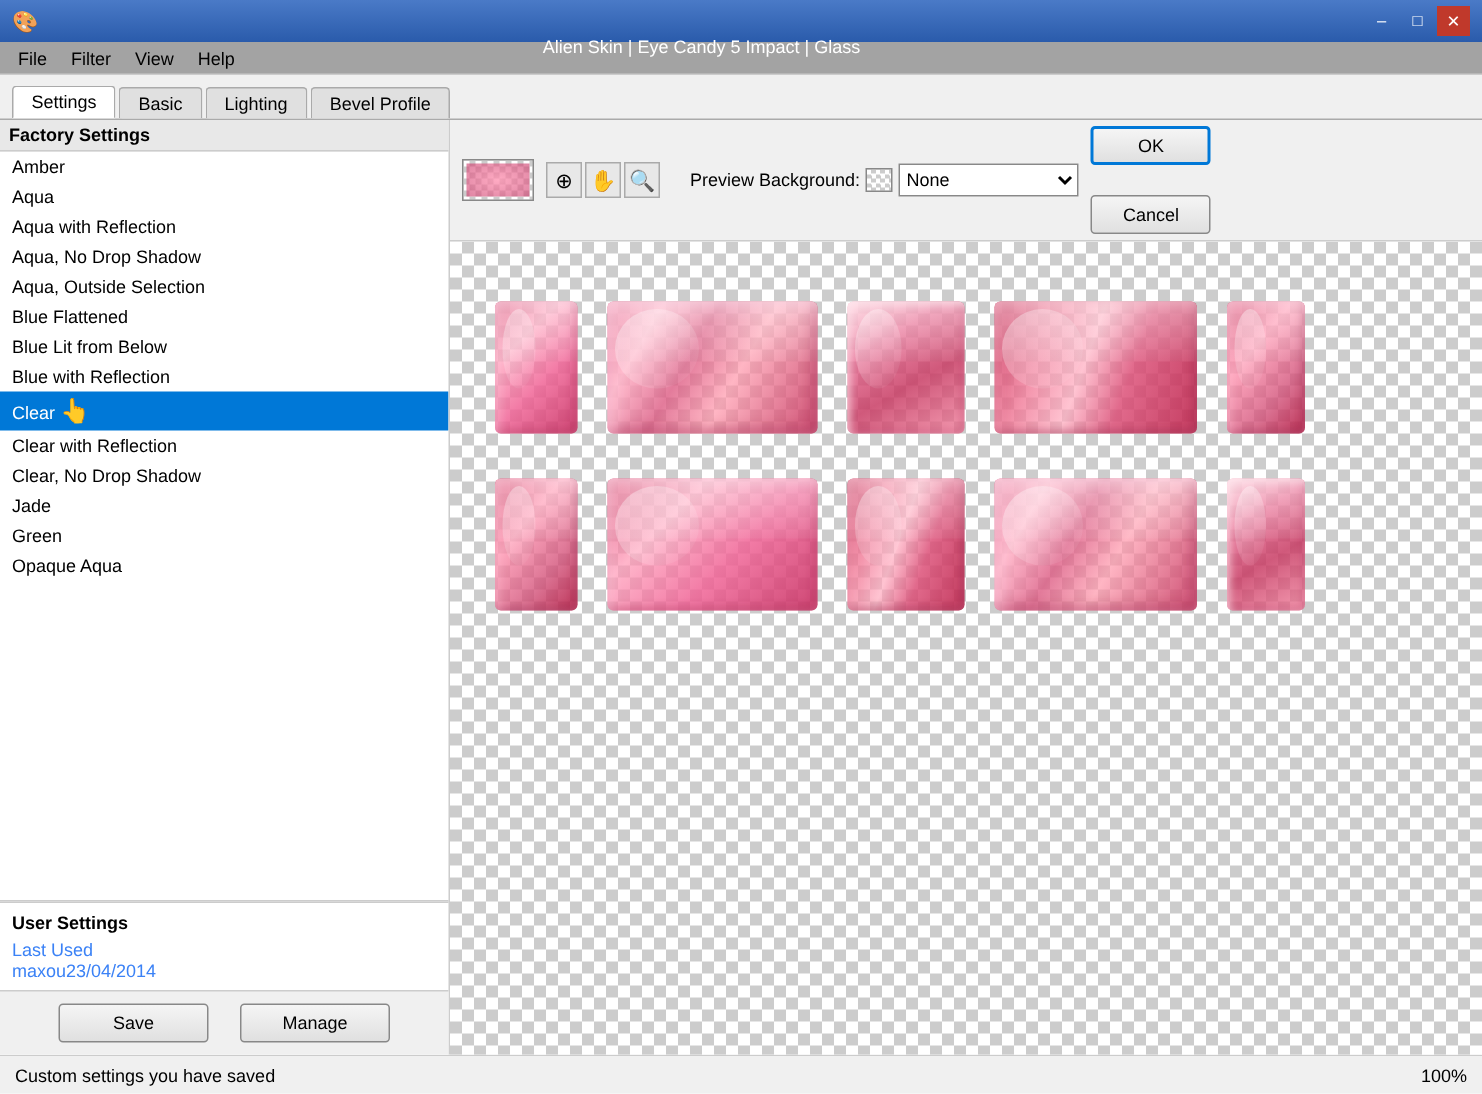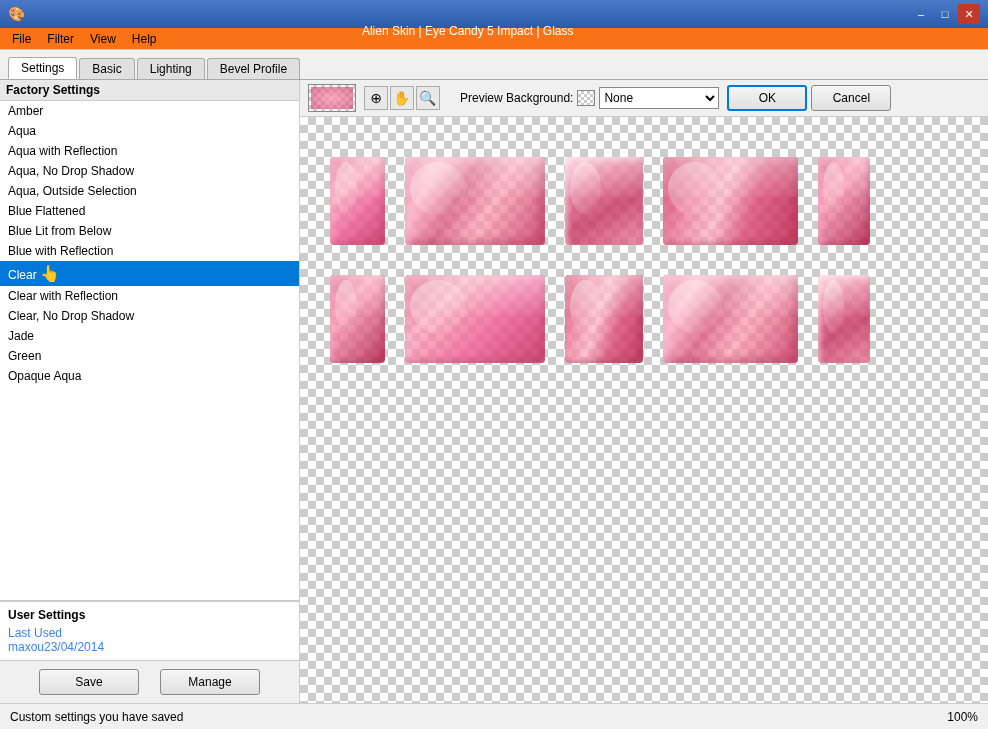--- a/index.html
+++ b/index.html
@@ -21,21 +21,21 @@
     .win-btn {
       width: 22px; height: 20px;
       display: flex; align-items: center; justify-content: center;
       color: white; cursor: pointer; font-size: 11px;
       background: transparent; border: none;
     }
     .win-btn.close { background: #c0392b; }
 
     
     #menubar {
-      background: #f97316;
+      background: #a3a3a3;
       height: 22px;
       display: flex;
       align-items: center;
       border-bottom: 1px solid #ccc;
       padding: 0 4px;
     }
     .menu-item {
       padding: 2px 8px;
       cursor: pointer;
       font-size: 12px;
@@ -194,22 +194,22 @@
       height: 22px;
       font-size: 12px;
       border: 1px solid #888;
       background: white;
       min-width: 120px;
     }
 
     
     #ok-cancel {
       display: flex;
-      flex-direction: row;
-      gap: 4px;
+      flex-direction: column;
+      gap: 20px;
       margin-left: 8px;
     }
     .ok-btn, .cancel-btn {
       width: 80px;
       height: 26px;
       font-size: 12px;
       cursor: pointer;
       border-radius: 3px;
     }
     .ok-btn {

